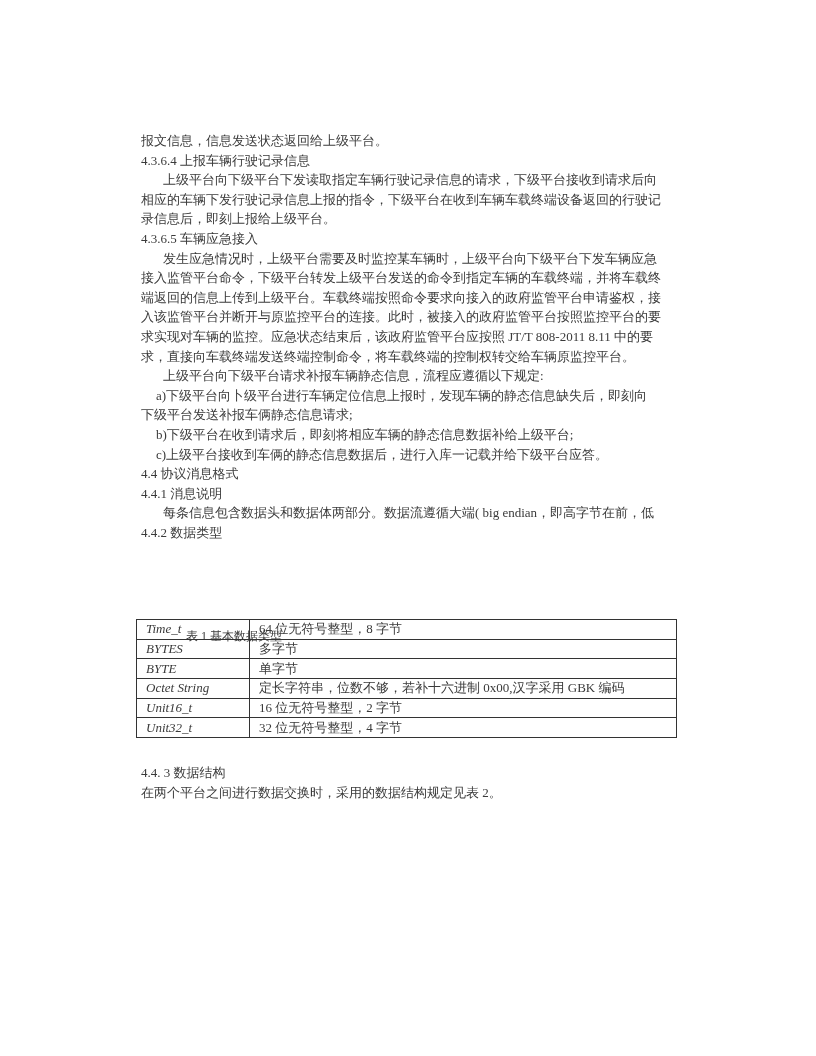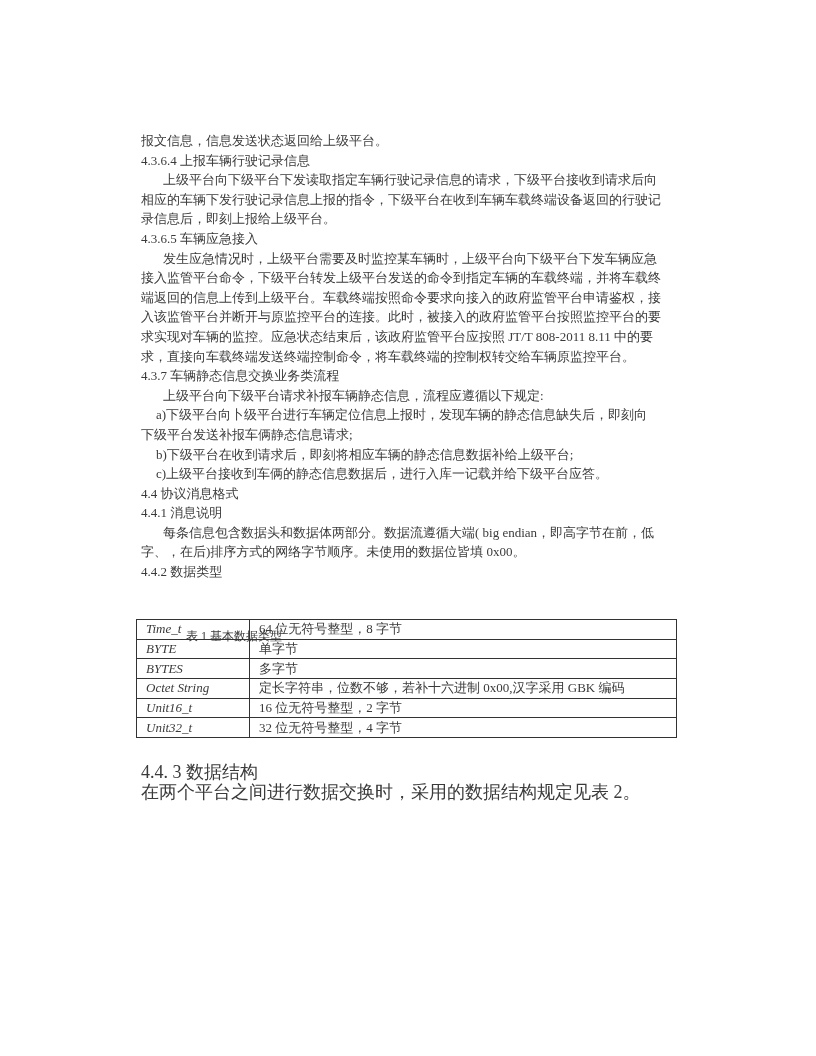--- a/index.html
+++ b/index.html
@@ -62,67 +62,65 @@
     vertical-align:middle;
     white-space:nowrap;
     overflow:hidden;
   }
   .data-table td.col-type{width:99px;font-style:italic;}
   .after-lines{
     position:absolute;
     left:141px;
     top:763px;
     width:545px;
-    font-size:18px;
+    font-size:13px;
     line-height:19.6px;
   }
 </style>
 </head>
 <body>
 
 <div class="page">
   <div class="body-lines" id="body-lines">
       <div class="line ind-0">报文信息，信息发送状态返回给上级平台。</div>
       <div class="line ind-0">4.3.6.4 上报车辆行驶记录信息</div>
       <div class="line ind-1">上级平台向下级平台下发读取指定车辆行驶记录信息的请求，下级平台接收到请求后向</div>
       <div class="line ind-0">相应的车辆下发行驶记录信息上报的指令，下级平台在收到车辆车载终端设备返回的行驶记</div>
       <div class="line ind-0">录信息后，即刻上报给上级平台。</div>
       <div class="line ind-0">4.3.6.5 车辆应急接入</div>
       <div class="line ind-1">发生应急情况时，上级平台需要及时监控某车辆时，上级平台向下级平台下发车辆应急</div>
       <div class="line ind-0">接入监管平台命令，下级平台转发上级平台发送的命令到指定车辆的车载终端，并将车载终</div>
       <div class="line ind-0">端返回的信息上传到上级平台。车载终端按照命令要求向接入的政府监管平台申请鉴权，接</div>
       <div class="line ind-0">入该监管平台并断开与原监控平台的连接。此时，被接入的政府监管平台按照监控平台的要</div>
       <div class="line ind-0">求实现对车辆的监控。应急状态结束后，该政府监管平台应按照 JT/T 808-2011 8.11 中的要</div>
       <div class="line ind-0">求，直接向车载终端发送终端控制命令，将车载终端的控制权转交给车辆原监控平台。</div>
-      <div class="line ind-0">4.3.7 车辆静态信息交换业务类流程</div>
       <div class="line ind-1">上级平台向下级平台请求补报车辆静态信息，流程应遵循以下规定:</div>
       <div class="line ind-2">a)下级平台向卜级平台进行车辆定位信息上报时，发现车辆的静态信息缺失后，即刻向</div>
       <div class="line ind-0">下级平台发送补报车俩静态信息请求;</div>
       <div class="line ind-2">b)下级平台在收到请求后，即刻将相应车辆的静态信息数据补给上级平台;</div>
       <div class="line ind-2">c)上级平台接收到车俩的静态信息数据后，进行入库一记载并给下级平台应答。</div>
       <div class="line ind-0">4.4 协议消息格式</div>
       <div class="line ind-0">4.4.1 消息说明</div>
       <div class="line ind-1">每条信息包含数据头和数据体两部分。数据流遵循大端( big endian，即高字节在前，低</div>
-      <div class="line ind-0">字、，在后)排序方式的网络字节顺序。未使用的数据位皆填 0x00。</div>
       <div class="line ind-0">4.4.2 数据类型</div>
     </div>
   <div class="table-caption">表 1 基本数据类型</div>
   <table class="data-table">
     <tbody id="table1-body">
         <tr>
           <td class="col-type">Time_t</td>
           <td>64 位无符号整型，8 字节</td>
         </tr>
         <tr>
+          <td class="col-type">BYTES</td>
+          <td>多字节</td>
+        </tr>
+        <tr>
           <td class="col-type">BYTE</td>
           <td>单字节</td>
-        </tr>
-        <tr>
-          <td class="col-type">BYTES</td>
-          <td>多字节</td>
         </tr>
         <tr>
           <td class="col-type">Octet String</td>
           <td>定长字符串，位数不够，若补十六进制 0x00,汉字采用 GBK 编码</td>
         </tr>
         <tr>
           <td class="col-type">Unit16_t</td>
           <td>16 位无符号整型，2 字节</td>
         </tr>
         <tr>

